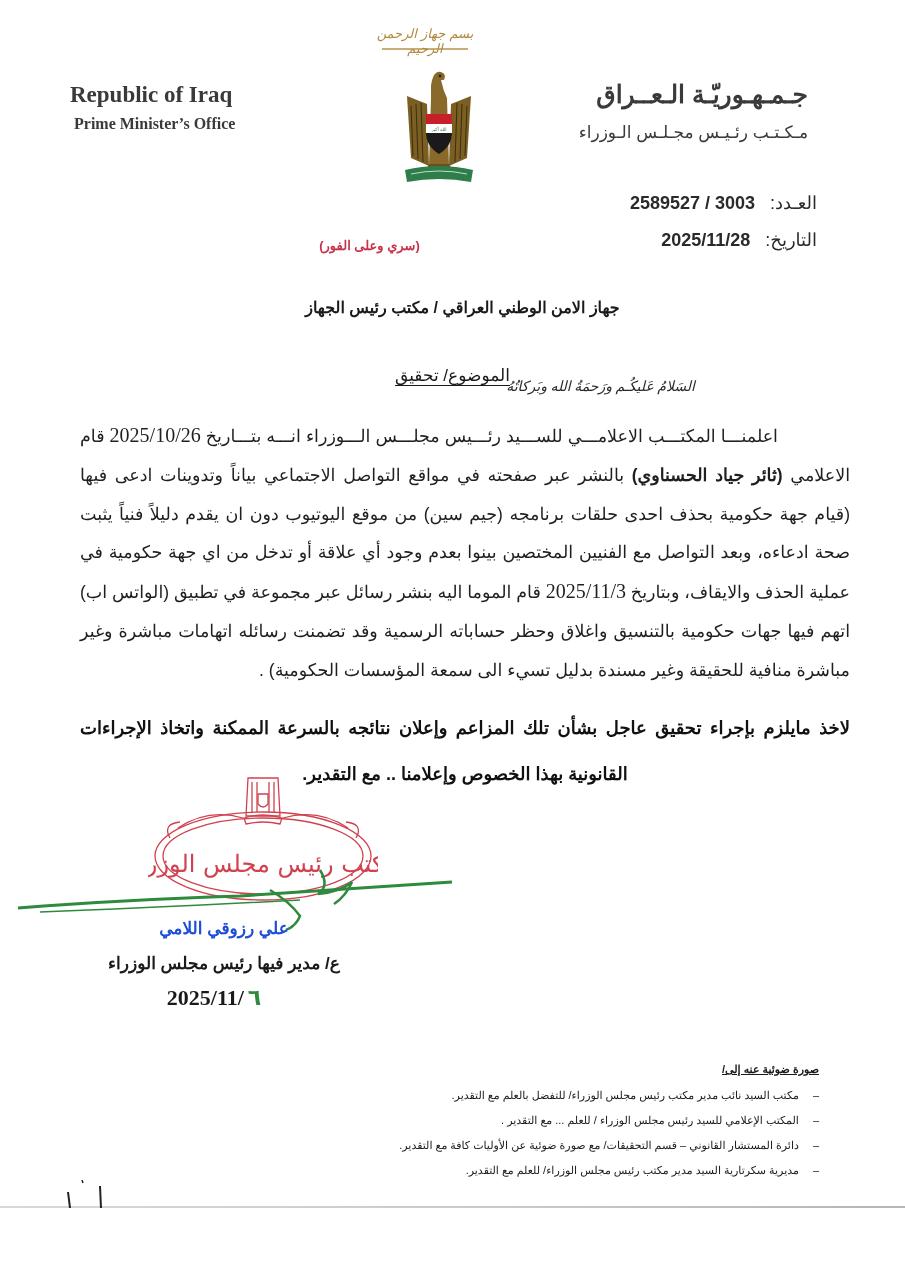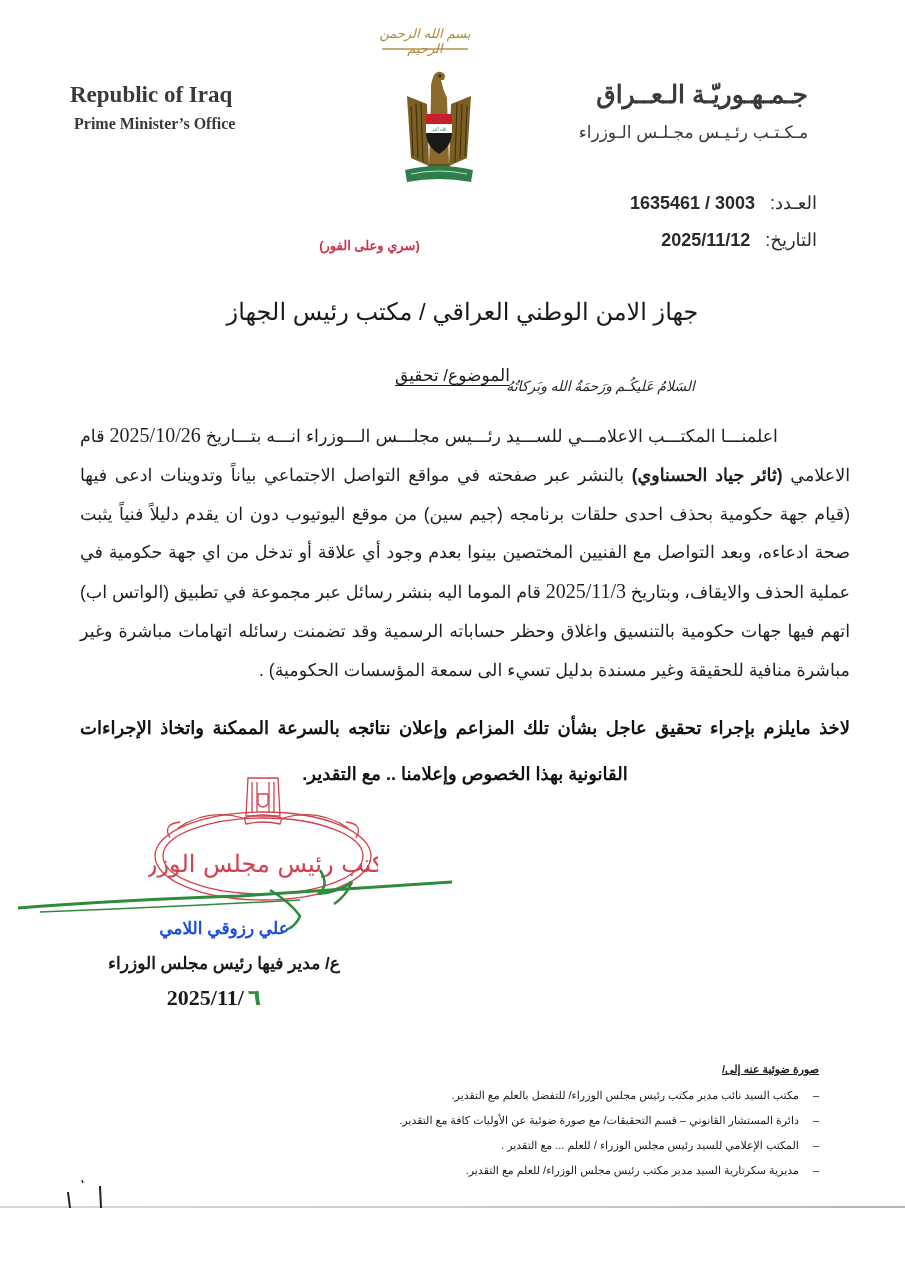--- a/index.html
+++ b/index.html
@@ -29,21 +29,21 @@
     .ref-no { right: 88px; top: 192px; }
     .ref-date { right: 88px; top: 229px; }
     .ref-label { margin-left: 10px; font-weight: normal; }
 
     
     .classif { left: 0; width: 100%; top: 238px; text-align: center; direction: rtl;
       color: #c8334a; font-weight: bold; font-size: 13px; padding-right: 36px; }
     .classif span { position: relative; left: -65px; }
 
     
-    .addressee { left: 0; width: 100%; top: 298px; text-align: center; direction: rtl; font-weight: normal; font-size: 24px; color: #1a1a1a; padding-left: 20px; }
+    .addressee { left: 0; width: 100%; top: 298px; text-align: center; direction: rtl; font-weight: bold; font-size: 16px; color: #1a1a1a; padding-left: 20px; }
     .subject { left: 0; width: 100%; top: 340px; text-align: center; direction: rtl; font-weight: normal; font-size: 17px; color: #1a1a1a; margin-top: 25px; }
     .subject span { text-decoration: underline; text-underline-offset: 4px; }
 
     .greeting { right: 210px; top: 378px; direction: rtl; font-family: Liberation Serif, serif; font-style: italic; font-size: 14px; color: #2a2a2a; }
 
     
     .body-text { left: 80px; width: 770px; top: 416px; direction: rtl; text-align: justify; text-align-last: right;
       font-size: 17.5px; line-height: 38.8px; color: #1f1f1f; }
     .body-text .first { text-indent: 72px; }
     .body-text b { font-weight: bold; }
@@ -69,21 +69,21 @@
     .cc-list li { height: 25px; line-height: 14px; }
     .cc-list li::before { content: "–"; margin-left: 14px; }
 
     .page-rule { left: 0; top: 1206px; width: 905px; height: 2px; background: linear-gradient(to right, #d8d8d8, #c8c8c8 60%, #b5b5b5); }
     .margin-mark { left: 58px; top: 1180px; width: 50px; height: 30px; }
   </style>
 </head>
 <body>
 
 <div class="abs basmala">
-  <span>بسم الله الرحمن الرحيم</span>
+  <span>بسم جهاز الرحمن الرحيم</span>
   <span class="line"></span>
 </div>
 
 <div class="abs en-title">Republic of Iraq</div>
 <div class="abs en-sub">Prime Minister’s Office</div>
 
 <div class="abs emblem">
   <svg width="84" height="120" viewBox="0 0 84 120">
 
     <path d="M10 30 L30 38 L32 100 L14 92 Z" fill="#7a5e22"></path>
@@ -110,25 +110,25 @@
     <path d="M8 104 Q42 96 76 104 L74 116 Q42 110 10 116 Z" fill="#2e7d4a"></path>
     <path d="M14 108 Q42 102 70 108" stroke="#bfe0c8" stroke-width="1" fill="none"></path>
   </svg>
 </div>
 
 <div class="abs ar-title">جـمـهـوريّـة الـعــراق</div>
 <div class="abs ar-sub">مـكـتـب رئـيـس مجـلـس الـوزراء</div>
 
 <div class="abs ref-row ref-no">
   <span class="ref-label">العـدد:</span>
-  <span dir="ltr">1635461 / 3003</span>
+  <span dir="ltr">2589527 / 3003</span>
 </div>
 <div class="abs ref-row ref-date">
   <span class="ref-label">التاريخ:</span>
-  <span dir="ltr">2025/11/12</span>
+  <span dir="ltr">2025/11/28</span>
 </div>
 
 <div class="abs classif">
   <span>(سري وعلى الفور)</span>
 </div>
 
 <div class="abs addressee">جهاز الامن الوطني العراقي  /  مكتب رئيس الجهاز</div>
 <div class="abs subject">
   <span>الموضوع/ تحقيق</span>
 </div>
@@ -174,22 +174,22 @@
 
 <div class="abs signer">علي رزوقي اللامي</div>
 <div class="abs signer-title">ع/ مدير فيها رئيس مجلس الوزراء</div>
 <div class="abs signer-date">
   <span>2025/11/</span><span class="hand">٦</span>
 </div>
 
 <div class="abs cc-title">صورة ضوئية عنه إلى/</div>
 <ul class="abs cc-list">
   <li>مكتب السيد نائب مدير مكتب رئيس مجلس الوزراء/ للتفضل بالعلم مع التقدير.</li>
+  <li>المكتب الإعلامي للسيد رئيس مجلس الوزراء / للعلم ... مع التقدير .</li>
   <li>دائرة المستشار القانوني – قسم التحقيقات/ مع صورة ضوئية عن الأوليات كافة مع التقدير.</li>
-  <li>المكتب الإعلامي للسيد رئيس مجلس الوزراء / للعلم ... مع التقدير .</li>
   <li>مديرية سكرتارية السيد مدير مكتب رئيس مجلس الوزراء/ للعلم مع التقدير.</li>
 </ul>
 
 <div class="abs page-rule"></div>
 <div class="abs margin-mark">
   <svg width="50" height="30" viewBox="0 0 50 30">
     <path d="M10 12 L12 28" stroke="#222" stroke-width="2" fill="none"></path>
     <path d="M42 6 L43 28" stroke="#222" stroke-width="2" fill="none"></path>
     <path d="M24 0 L25 3" stroke="#222" stroke-width="1.5" fill="none"></path>
   </svg>

